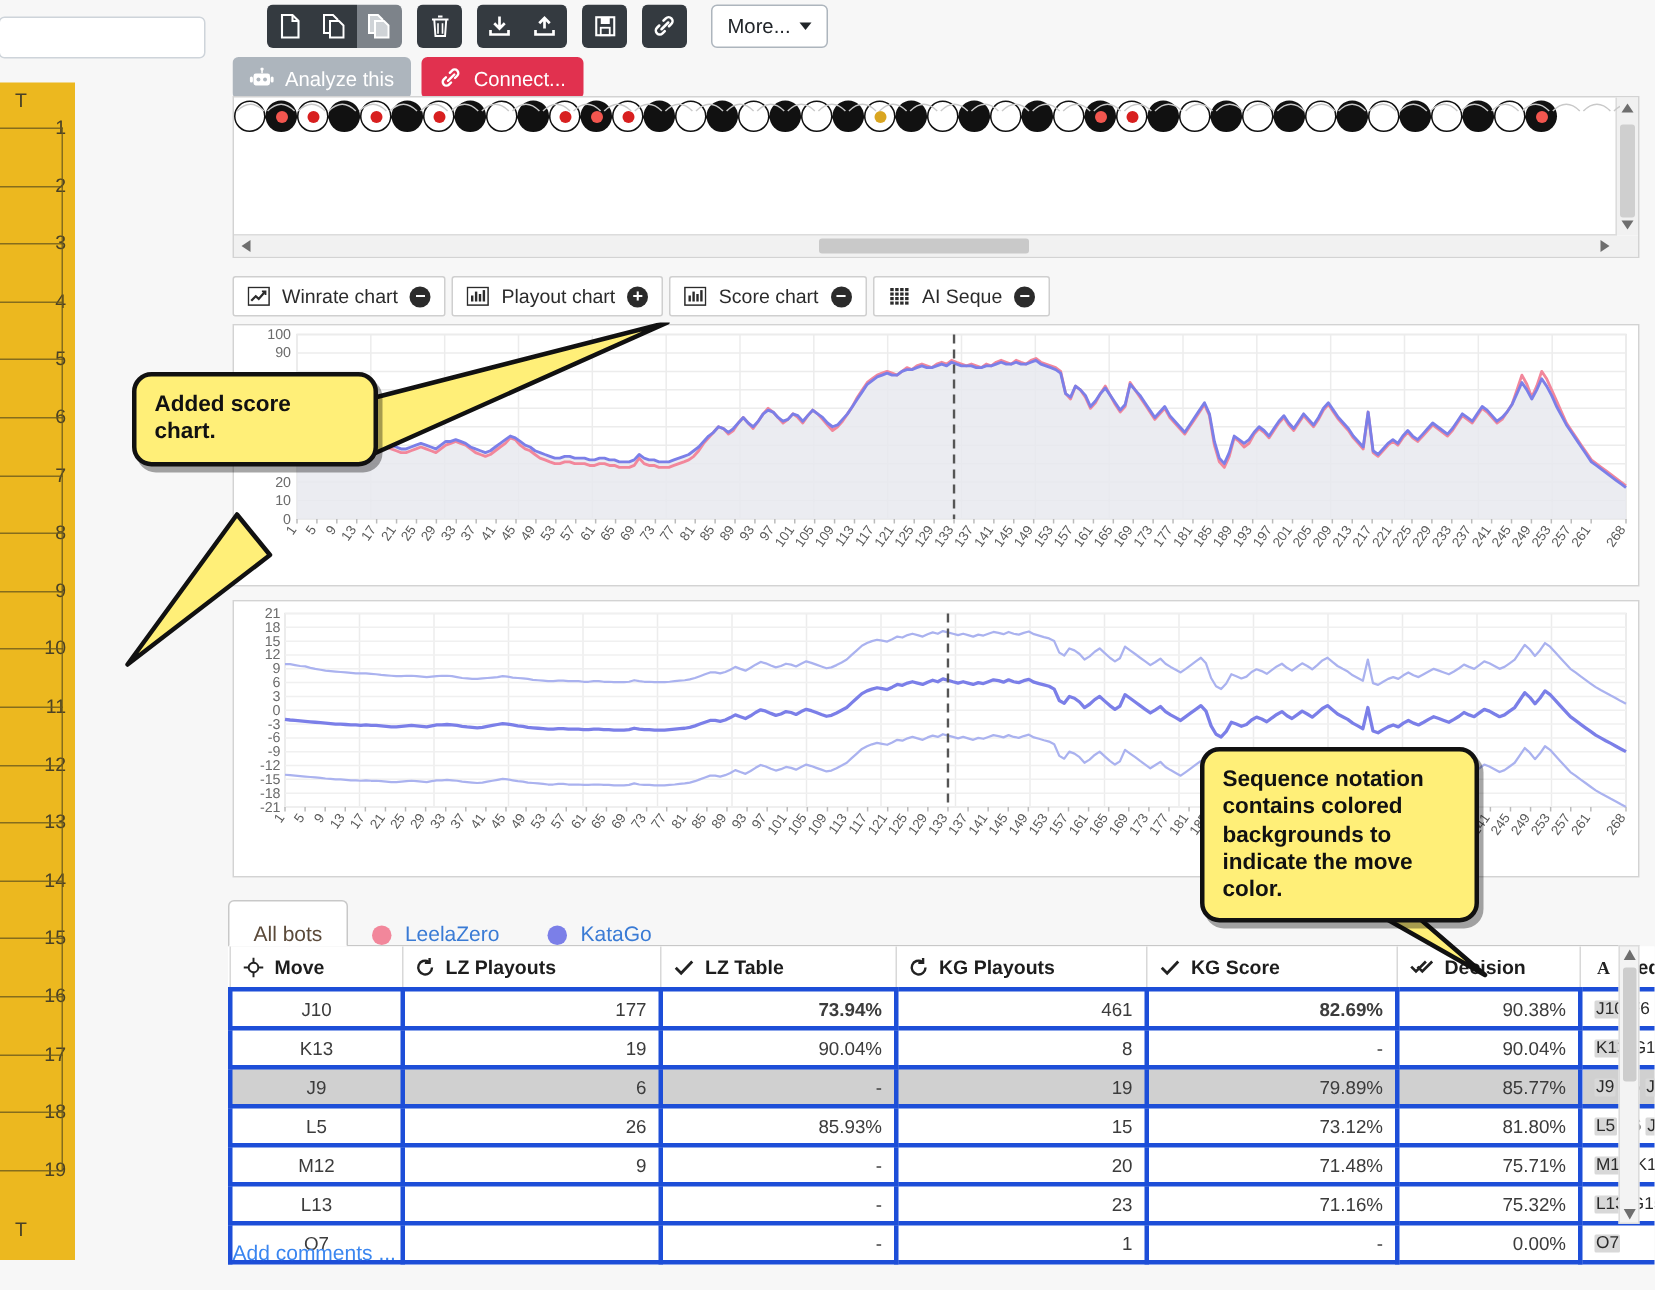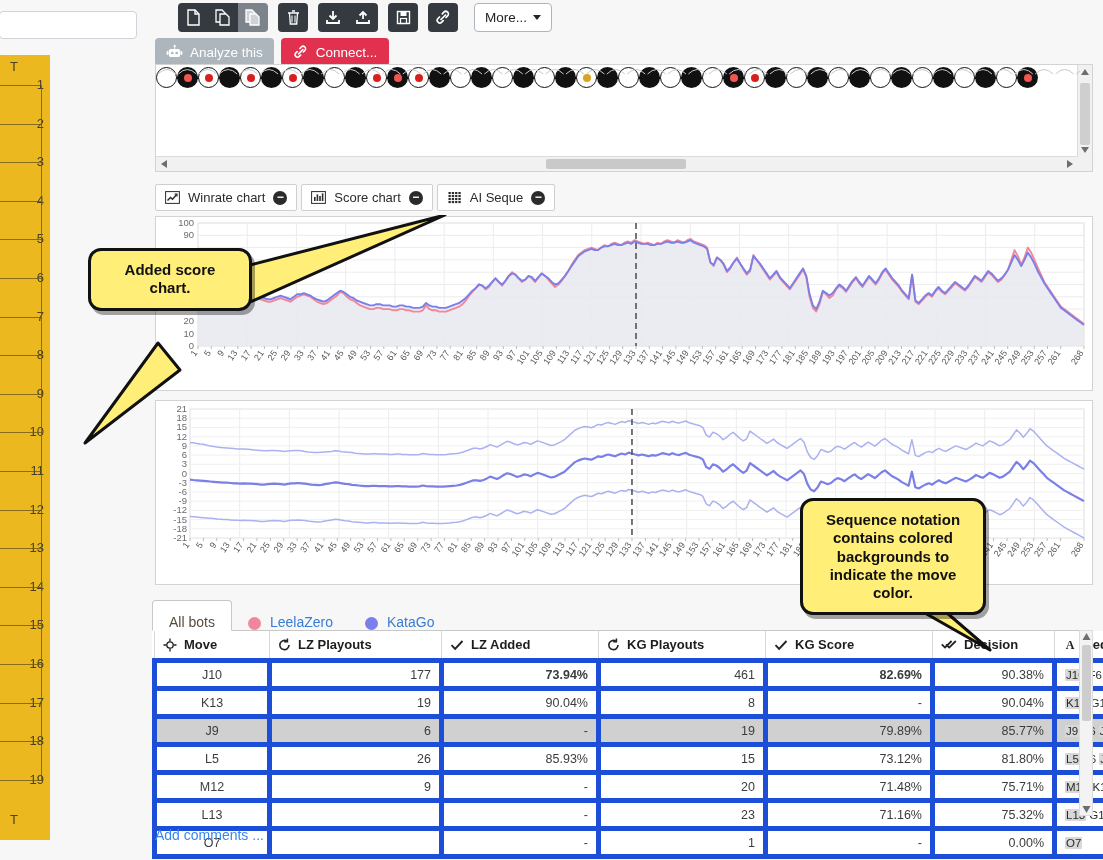--- a/index.html
+++ b/index.html
@@ -120,42 +120,42 @@
   .dotmark{width:13px;height:13px;border-radius:50%;display:inline-block;}
 
   table.ai{border-collapse:collapse;width:925px;table-layout:fixed;background:#fff;}
   table.ai th{
     font-size:13px;font-weight:bold;color:#1d1d1d;text-align:left;
     padding:6px 8px;border:1px solid #d8d8d8;border-top:none;background:#fff;
     white-space:nowrap;
   }
   table.ai th .hdr{display:flex;align-items:center;gap:7px;}
   table.ai td{
-    font-size:12.5px;color:#3c3c3c;padding:4px 8px;border:5px solid #1d4ed8;
+    font-size:12.5px;color:#3c3c3c;padding:4px 8px;border:3px solid #1d4ed8;
     text-align:right;height:15px;
   }
   table.ai td.move{text-align:center;}
   table.ai tr.sel td{background:#d0d0d0;}
   table.ai td.seq{text-align:left;font-size:11.5px;color:#2a2a2a;white-space:nowrap;overflow:hidden;}
   td.seq .sq{padding:0 1px;margin-right:2px;border-radius:1px;}
   td.seq .sq.b{background:#d8d8d8;}
   td.seq .sq.w{background:transparent;}
   .bold{font-weight:bold;color:#111;}
   #table-vscroll{position:absolute;right:0;top:32px;width:14px;height:186px;background:#f3f3f3;border:1px solid #dcdcdc;box-sizing:border-box;}
   #table-vscroll .thumb{position:absolute;left:2px;top:14px;width:9px;height:76px;background:#cdcdcd;border-radius:2px;}
 
   #add-comments{
     position:absolute;left:155px;top:827px;font-size:14px;color:#3a86f0;cursor:pointer;
   }
 
   
   .callout{position:absolute;}
   .bubble{
     background:#ffef78;border:3px solid #111;border-radius:13px;
-    font-weight:bold;font-size:15px;color:#111;text-align:center;
+    font-weight:bold;font-size:15px;color:#111;
     padding:10px 12px;line-height:1.22;box-sizing:border-box;
     box-shadow:3px 4px 0 rgba(0,0,0,.35);
     font-family:"Liberation Sans",sans-serif;
   }
   #callout-1{left:88px;top:248px;width:164px;z-index:40;}
   #callout-2{left:800px;top:498px;width:186px;z-index:40;}
   .pointer-svg{position:absolute;z-index:39;pointer-events:none;}
 </style>
 </head>
 <body>
@@ -377,20 +377,35 @@
       <span style="display: flex;">
         <svg width="15" height="13" viewBox="0 0 15 13">
           <rect x="0.6" y="0.6" width="13.8" height="11.8" fill="none" stroke="#2b2b2b" stroke-width="1"></rect>
           <path d="M2.5 9.5l3-3 2 1.8 4-4.6" fill="none" stroke="#2b2b2b" stroke-width="1.5"></path>
           <path d="M9.6 3.2h2.4v2.4" fill="none" stroke="#2b2b2b" stroke-width="1.2"></path>
         </svg>
       </span>
       <span>Winrate chart</span>
       <span class="circ">
         <span>−</span>
+      </span>
+    </div>
+    <div class="ctab">
+      <span style="display: flex;">
+        <svg width="15" height="13" viewBox="0 0 15 13">
+          <rect x="0.6" y="0.6" width="13.8" height="11.8" fill="none" stroke="#2b2b2b" stroke-width="1"></rect>
+          <rect x="3" y="6" width="1.6" height="4" fill="#2b2b2b"></rect>
+          <rect x="5.6" y="3.4" width="1.6" height="6.6" fill="#2b2b2b"></rect>
+          <rect x="8.2" y="5" width="1.6" height="5" fill="#2b2b2b"></rect>
+          <rect x="10.8" y="2.4" width="1.6" height="7.6" fill="#2b2b2b"></rect>
+        </svg>
+      </span>
+      <span>Playout chart</span>
+      <span class="circ">
+        <span>+</span>
       </span>
     </div>
     <div class="ctab">
       <span style="display: flex;">
         <svg width="15" height="13" viewBox="0 0 15 13">
           <rect x="0.6" y="0.6" width="13.8" height="11.8" fill="none" stroke="#2b2b2b" stroke-width="1"></rect>
           <rect x="3" y="6" width="1.6" height="4" fill="#2b2b2b"></rect>
           <rect x="5.6" y="3.4" width="1.6" height="6.6" fill="#2b2b2b"></rect>
           <rect x="8.2" y="5" width="1.6" height="5" fill="#2b2b2b"></rect>
           <rect x="10.8" y="2.4" width="1.6" height="7.6" fill="#2b2b2b"></rect>
@@ -844,21 +859,21 @@
               <span>LZ  Playouts</span>
             </div>
           </th>
           <th style="width: 140px;">
             <div class="hdr">
               <span style="display: flex;">
                 <svg width="14" height="12" viewBox="0 0 14 12">
                   <path d="M1.5 6.2l3.6 3.6L12.5 2" fill="none" stroke="#222" stroke-width="1.9"></path>
                 </svg>
               </span>
-              <span>LZ  Added</span>
+              <span>LZ  Table</span>
             </div>
           </th>
           <th style="width: 150px;">
             <div class="hdr">
               <span style="display: flex;">
                 <svg width="13" height="14" viewBox="0 0 13 14">
                   <path d="M11 7a4.6 4.6 0 11-2.2-3.9" fill="none" stroke="#222" stroke-width="1.6"></path>
                   <path d="M9.4 0.6v3.2H6.2" fill="none" stroke="#222" stroke-width="1.6"></path>
                 </svg>
               </span>

